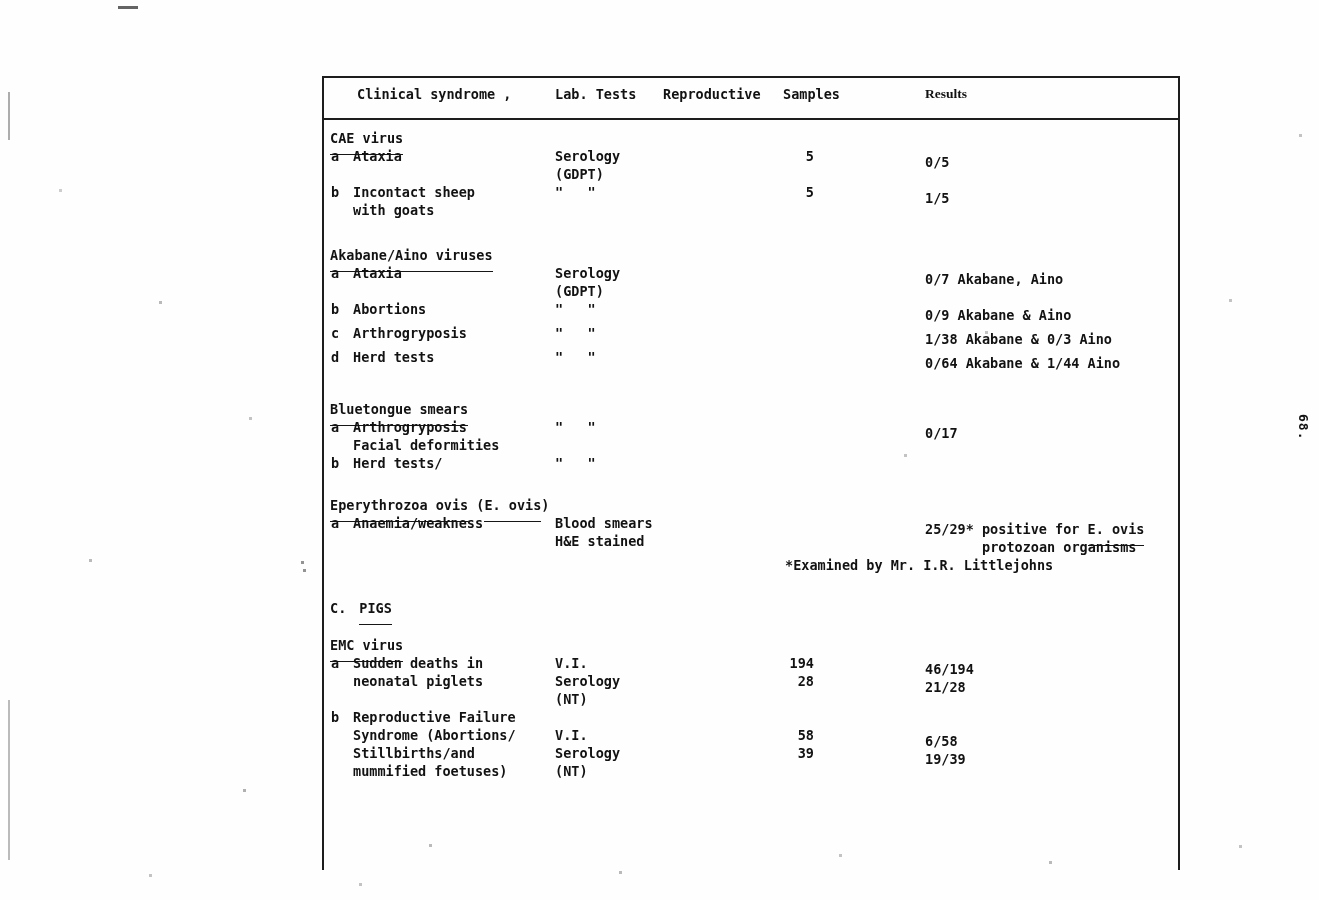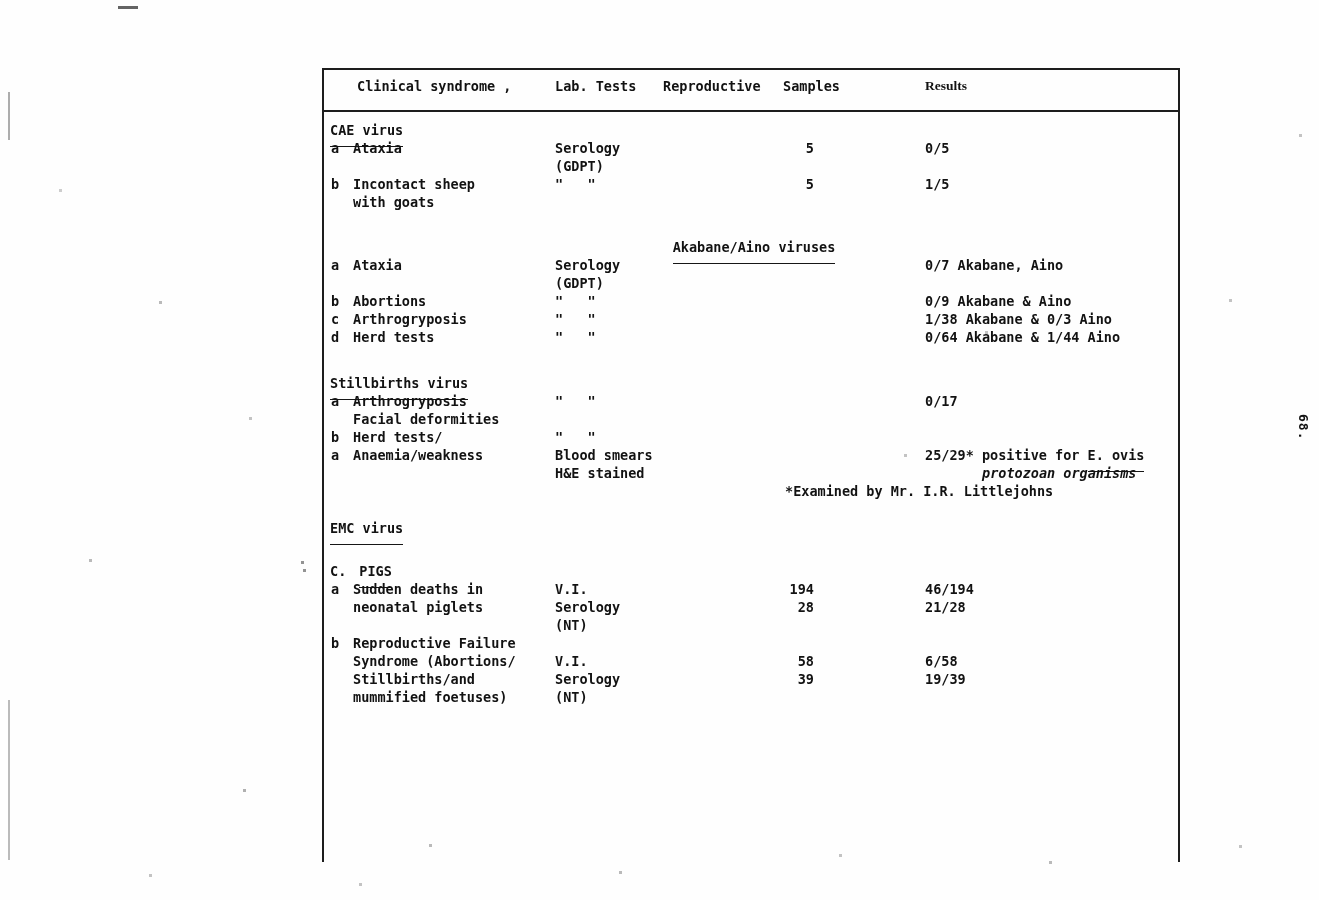--- a/index.html
+++ b/index.html
@@ -4,45 +4,45 @@
 <style>
   html,body{margin:0;padding:0;background:#ffffff;}
   body{
     width:1319px;height:900px;position:relative;overflow:hidden;
     font-family:"DejaVu Sans Mono","Liberation Mono",monospace;
     font-size:13.5px;line-height:18px;color:#121212;font-weight:600;
   }
   .page{position:absolute;inset:0;background:#fefefe;}
   
   .vtable{
-    position:absolute;left:322px;top:68px;width:858px;height:794px;
+    position:absolute;left:322px;top:76px;width:858px;height:794px;
     box-sizing:border-box;
     border-left:2px solid #1d1d1d;border-right:2px solid #1d1d1d;border-top:2.5px solid #1d1d1d;
   }
   .thead{
     display:grid;grid-template-columns:231px 108px 120px 57px 1fr;
     box-sizing:border-box;height:42px;padding-top:7px;
     border-bottom:2.5px solid #1d1d1d;
   }
   .h-syndrome{padding-left:33px;white-space:pre;}
   .h-results{padding-left:85px;font-family:Liberation Serif, serif;}
   .row{display:grid;grid-template-columns:29px 202px 108px 120px 57px 1fr;}
   .cell{white-space:pre-wrap;}
   .c-letter{padding-left:7px;}
   .c-samples{text-align:right;padding-right:26px;}
-  .c-results{padding-left:85px;}
+  .c-results{padding-left:85px;margin-top:6px;}
   .title-line{margin-left:6px;}
   .u{border-bottom:1.5px solid #161616;padding-bottom:8px;}
   .mt-cae{margin-top:9px;}
-  .mt-aka{margin-top:27px;text-align:center;}
+  .mt-aka{margin-top:27px;}
   .mt-blu{margin-top:28px;}
   .mt-epe{margin-top:24px;}
   .mt-pig{margin-top:25px;}
   .mt-emc{margin-top:19px;}
-  .r-line2{padding-left:57px;font-style:italic;}
+  .r-line2{padding-left:57px;}
   .footnote{margin-left:461px;}
   .pigs-label{margin-left:13px;}
   
   .pageno{
     position:absolute;left:1288px;top:420px;width:30px;
     transform:rotate(90deg);transform-origin:center;
     font-size:13px;letter-spacing:1px;
   }
   
   .edge-mark-1{position:absolute;left:8px;top:92px;width:2px;height:48px;background:#6a6a6a;opacity:.55;}
@@ -124,52 +124,53 @@
     </div>
     <div class="row">
       <div class="cell c-letter">d</div>
       <div class="cell">Herd tests</div>
       <div class="cell">"   "</div>
       <div class="cell"></div>
       <div class="cell c-samples"></div>
       <div class="cell c-results">0/64 Akabane &amp; 1/44 Aino</div>
     </div>
 
-    <div class="title-line mt-blu"><span class="u">Stillbirths virus</span></div>
+    <div class="title-line mt-blu"><span class="u">Bluetongue smears</span></div>
     <div class="row">
       <div class="cell c-letter">a</div>
       <div class="cell">Arthrogryposis
 Facial deformities</div>
       <div class="cell">"   "</div>
       <div class="cell"></div>
       <div class="cell c-samples"></div>
       <div class="cell c-results">0/17</div>
     </div>
     <div class="row">
       <div class="cell c-letter">b</div>
       <div class="cell">Herd tests/</div>
       <div class="cell">"   "</div>
       <div class="cell"></div>
       <div class="cell c-samples"></div>
     </div>
 
+    <div class="title-line mt-epe"><span class="u">Eperythrozoa ovis</span><span> (</span><span class="u">E. ovis</span><span>)</span></div>
     <div class="row">
       <div class="cell c-letter">a</div>
       <div class="cell">Anaemia/weakness</div>
       <div class="cell">Blood smears
 H&amp;E stained</div>
       <div class="cell"></div>
       <div class="cell c-samples"></div>
       <div class="cell c-results"><span>25/29* positive for </span><span class="u">E. ovis</span><div class="r-line2">protozoan organisms</div></div>
     </div>
     <div class="footnote">*Examined by Mr. I.R. Littlejohns</div>
 
+    <div class="title-line mt-pig"><span>C.</span><span class="u pigs-label">PIGS</span></div>
+
     <div class="title-line mt-emc"><span class="u">EMC virus</span></div>
-
-    <div class="title-line mt-pig"><span>C.</span><span class="u pigs-label">PIGS</span></div>
     <div class="row">
       <div class="cell c-letter">a</div>
       <div class="cell">Sudden deaths in
 neonatal piglets</div>
       <div class="cell">V.I.
 Serology
 (NT)</div>
       <div class="cell"></div>
       <div class="cell c-samples">194
 28</div>

